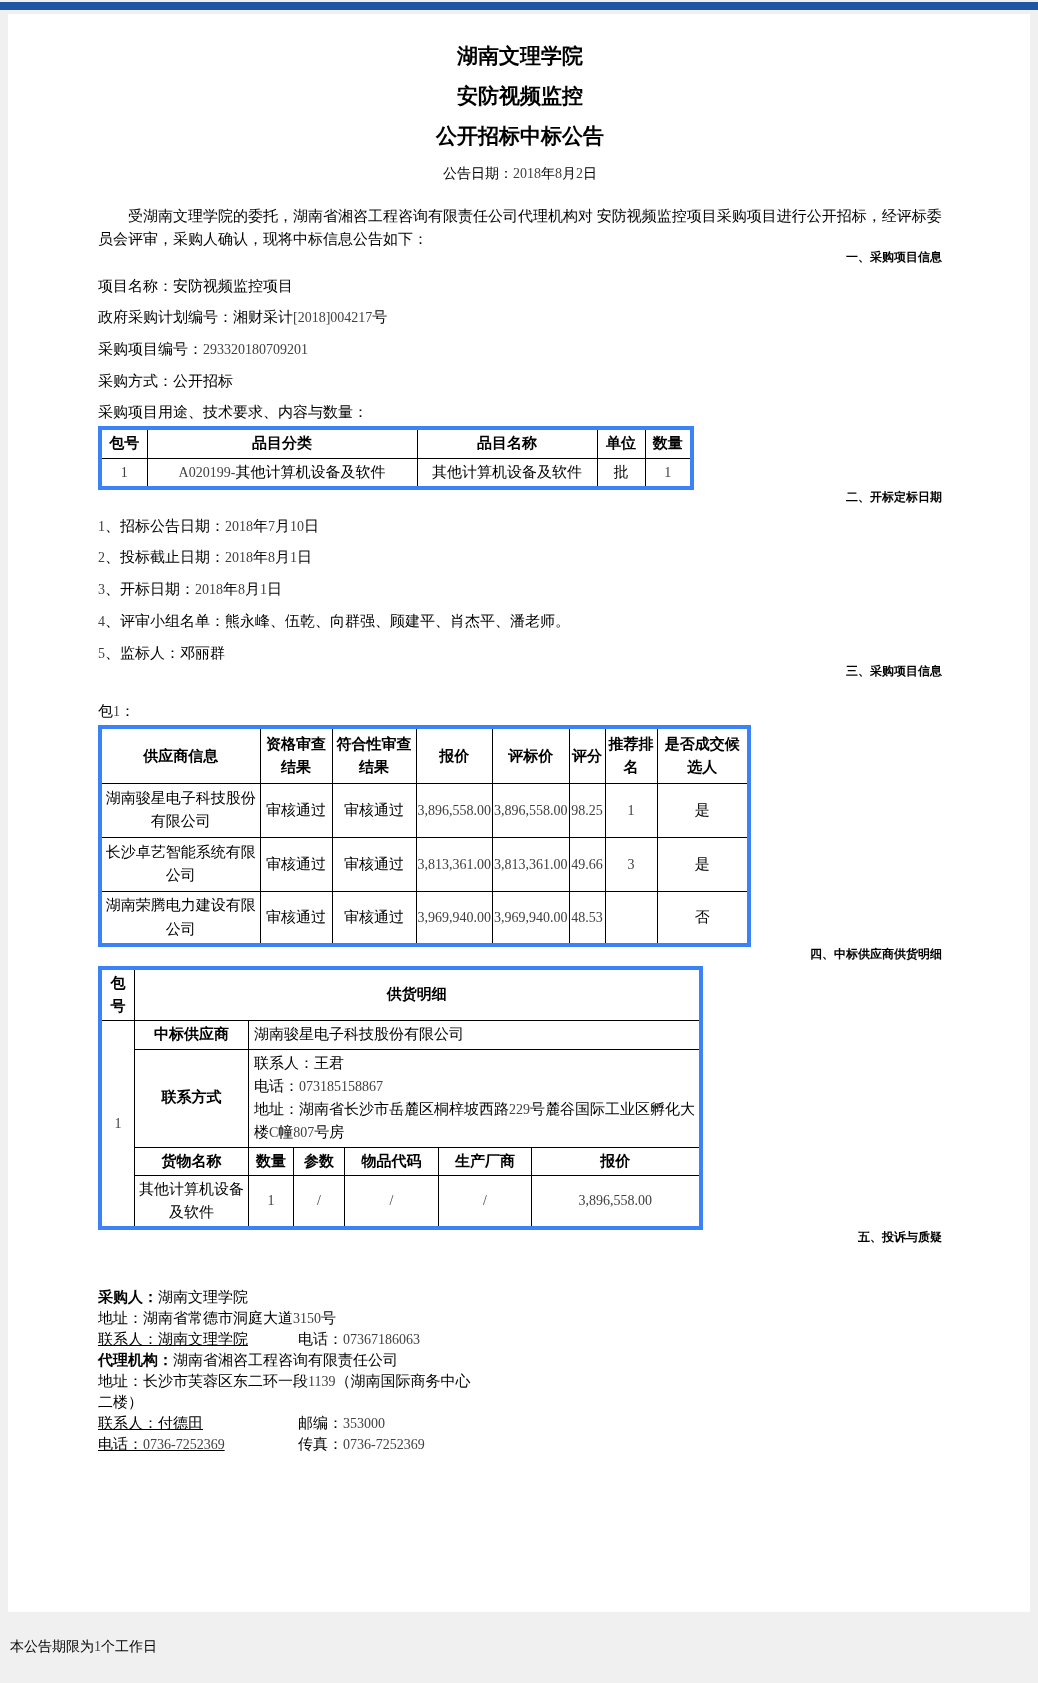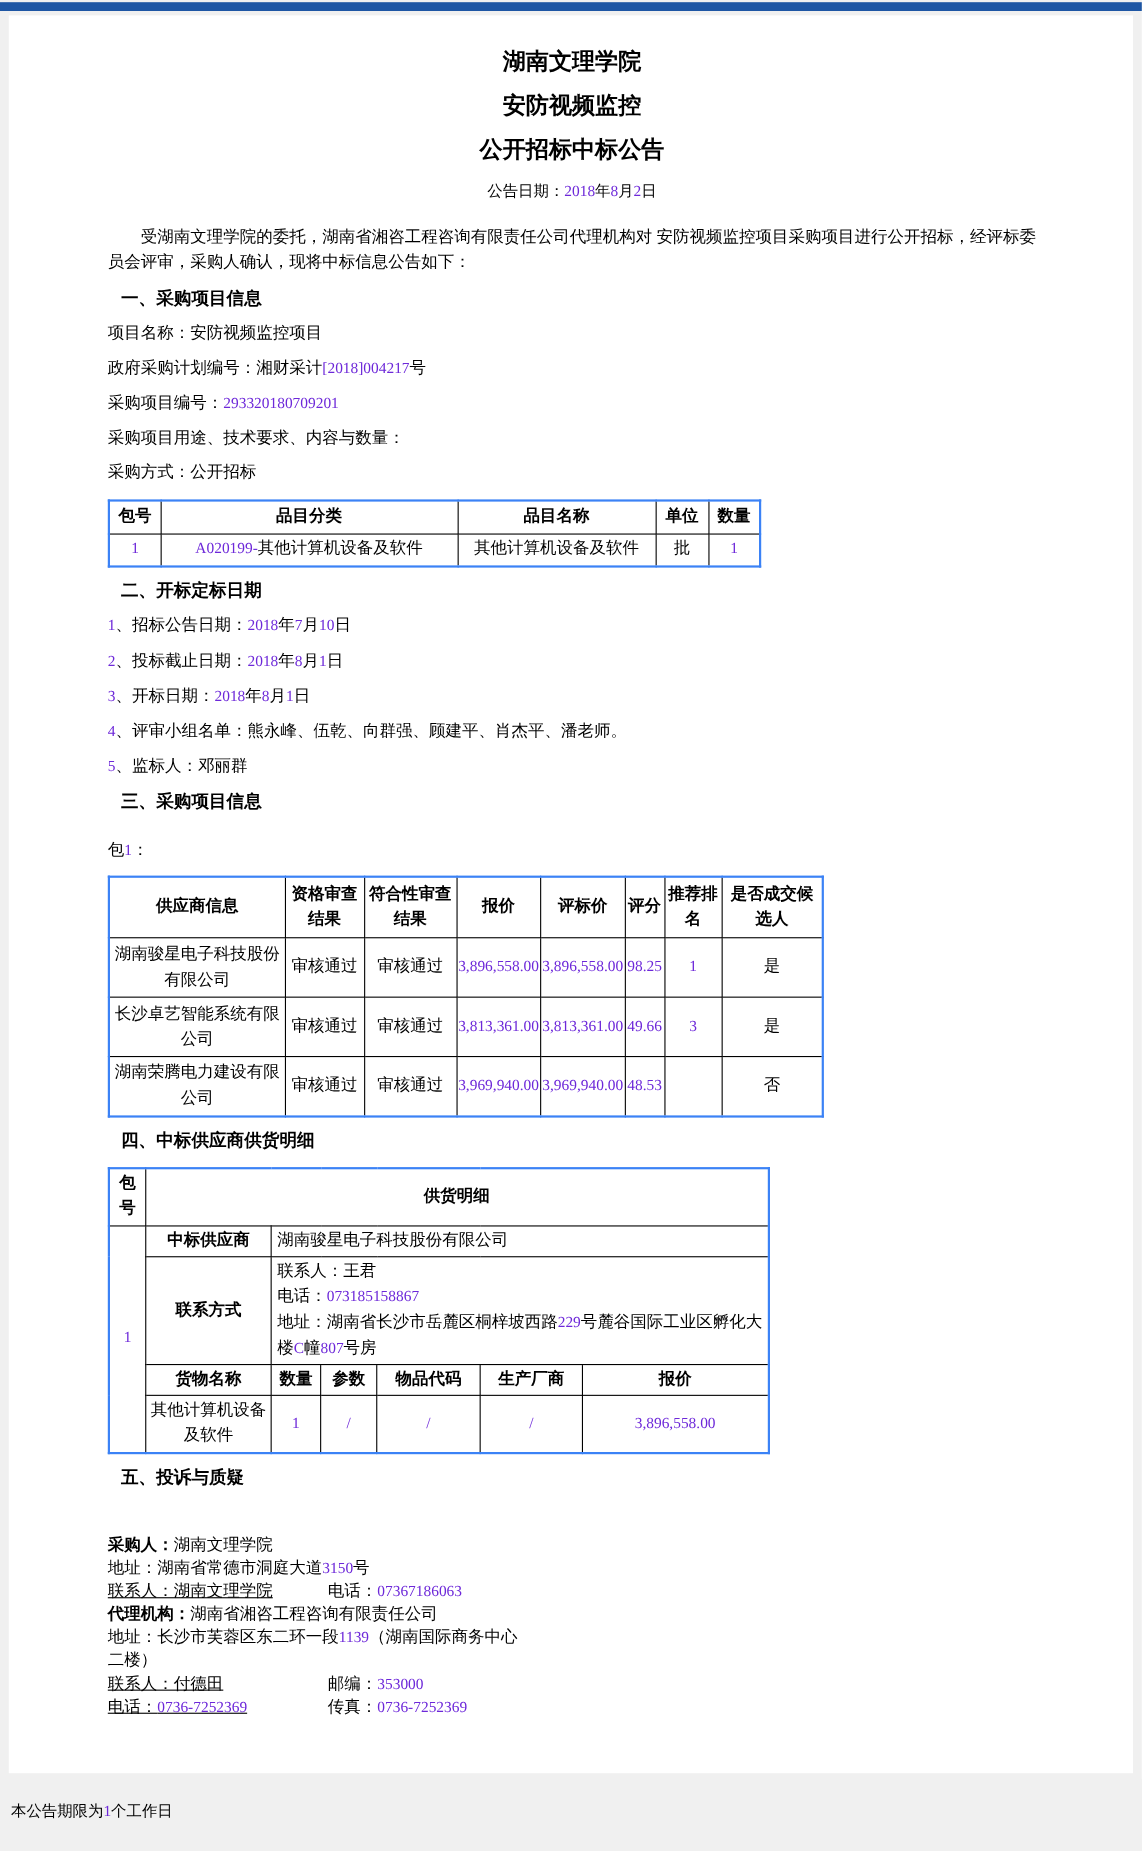--- a/index.html
+++ b/index.html
@@ -8,43 +8,43 @@
     background:#f0f0f0;color:#000;
     font-family:"Liberation Serif","DejaVu Serif",serif;
     font-size:15px;
   }
   .topbar{position:absolute;top:2px;left:0;width:1038px;height:8px;background:#1e56a4;}
   .card{position:absolute;top:14px;left:8px;width:1022px;height:1598px;background:#ffffff;overflow:hidden;}
   .content{padding:14px 88px 0 90px;}
   .doc-title{text-align:center;font-weight:bold;font-size:21px;margin:17px 0;line-height:1.1;}
   .date-line{text-align:center;font-size:14px;margin:14px 0 0 0;}
   .intro{margin:22px 0 0 0;text-indent:2em;line-height:1.5;}
-  h3.sec{font-size:16px;font-weight:bold;margin:12px;line-height:1.2;}
+  h3.sec{font-size:12px;font-weight:bold;margin:0;line-height:1.2;text-align:right;}
   .sec1{margin-top:40px;}
   .sec2{margin-top:56px;}
   .sec3{margin-top:32px;}
   .sec4{margin-top:46px;}
   .sec5{margin-top:44px;}
   .pline{margin:11px 0 0 0;line-height:1.35;}
   .pkg-label{margin:24px 0 0 0;}
-  table{border-collapse:collapse;border:2px solid #3b82f6;margin-top:14px;padding-left:30px;}
+  table{border-collapse:collapse;border:4px solid #3b82f6;margin-top:4px;padding-left:30px;}
   td{border:1px solid #000;text-align:center;padding:2px 3px;line-height:1.55;vertical-align:middle;}
   td.hd{font-weight:bold;}
   .t1 tr{height:30px;}
   .t2 .hrow{height:56px;}
   .t2 .drow{height:54px;}
   .t2 td{padding:2px 2px;}
   .t2 .numcell{white-space:nowrap;padding:1px;}
   .t3 .lcell{text-align:left;padding-left:5px;}
   .t3 .pkgcell{width:26px;}
   .t3 .hrow{height:50px;}
   .contacts{margin-top:42px;line-height:21px;}
   .contacts .lft{display:inline-block;width:200px;text-decoration:underline;}
   .contacts .blabel{font-weight:bold;}
-  .num{font-family:"Liberation Serif","DejaVu Serif",serif;color:#6d28d9;font-size:14px;}
+  .num{font-family:"Liberation Serif","DejaVu Serif",serif;color:#404040;font-size:14px;}
   .page-footer{position:absolute;left:10px;top:1638px;font-size:14px;}
 </style>
 </head>
 <body>
 
 <div class="topbar"></div>
 
 <div class="card">
   <div class="content">
 
@@ -52,22 +52,22 @@
     <div class="doc-title">安防视频监控</div>
     <div class="doc-title">公开招标中标公告</div>
     <div class="date-line">公告日期：<span class="num">2018</span>年<span class="num">8</span>月<span class="num">2</span>日</div>
 
     <p class="intro">受湖南文理学院的委托，湖南省湘咨工程咨询有限责任公司代理机构对 安防视频监控项目采购项目进行公开招标，经评标委员会评审，采购人确认，现将中标信息公告如下：</p>
 
     <h3 class="sec sec1">一、采购项目信息</h3>
     <p class="pline">项目名称：安防视频监控项目</p>
     <p class="pline">政府采购计划编号：湘财采计<span class="num">[2018]004217</span>号</p>
     <p class="pline">采购项目编号：<span class="num">293320180709201</span></p>
+    <p class="pline">采购方式：公开招标</p>
     <p class="pline">采购项目用途、技术要求、内容与数量：</p>
-    <p class="pline">采购方式：公开招标</p>
 
     <table class="t1">
       <colgroup>
           <col style="width:47px">
           <col style="width:270px">
           <col style="width:180px">
           <col style="width:48px">
           <col style="width:47px">
         </colgroup>
       <tbody>

